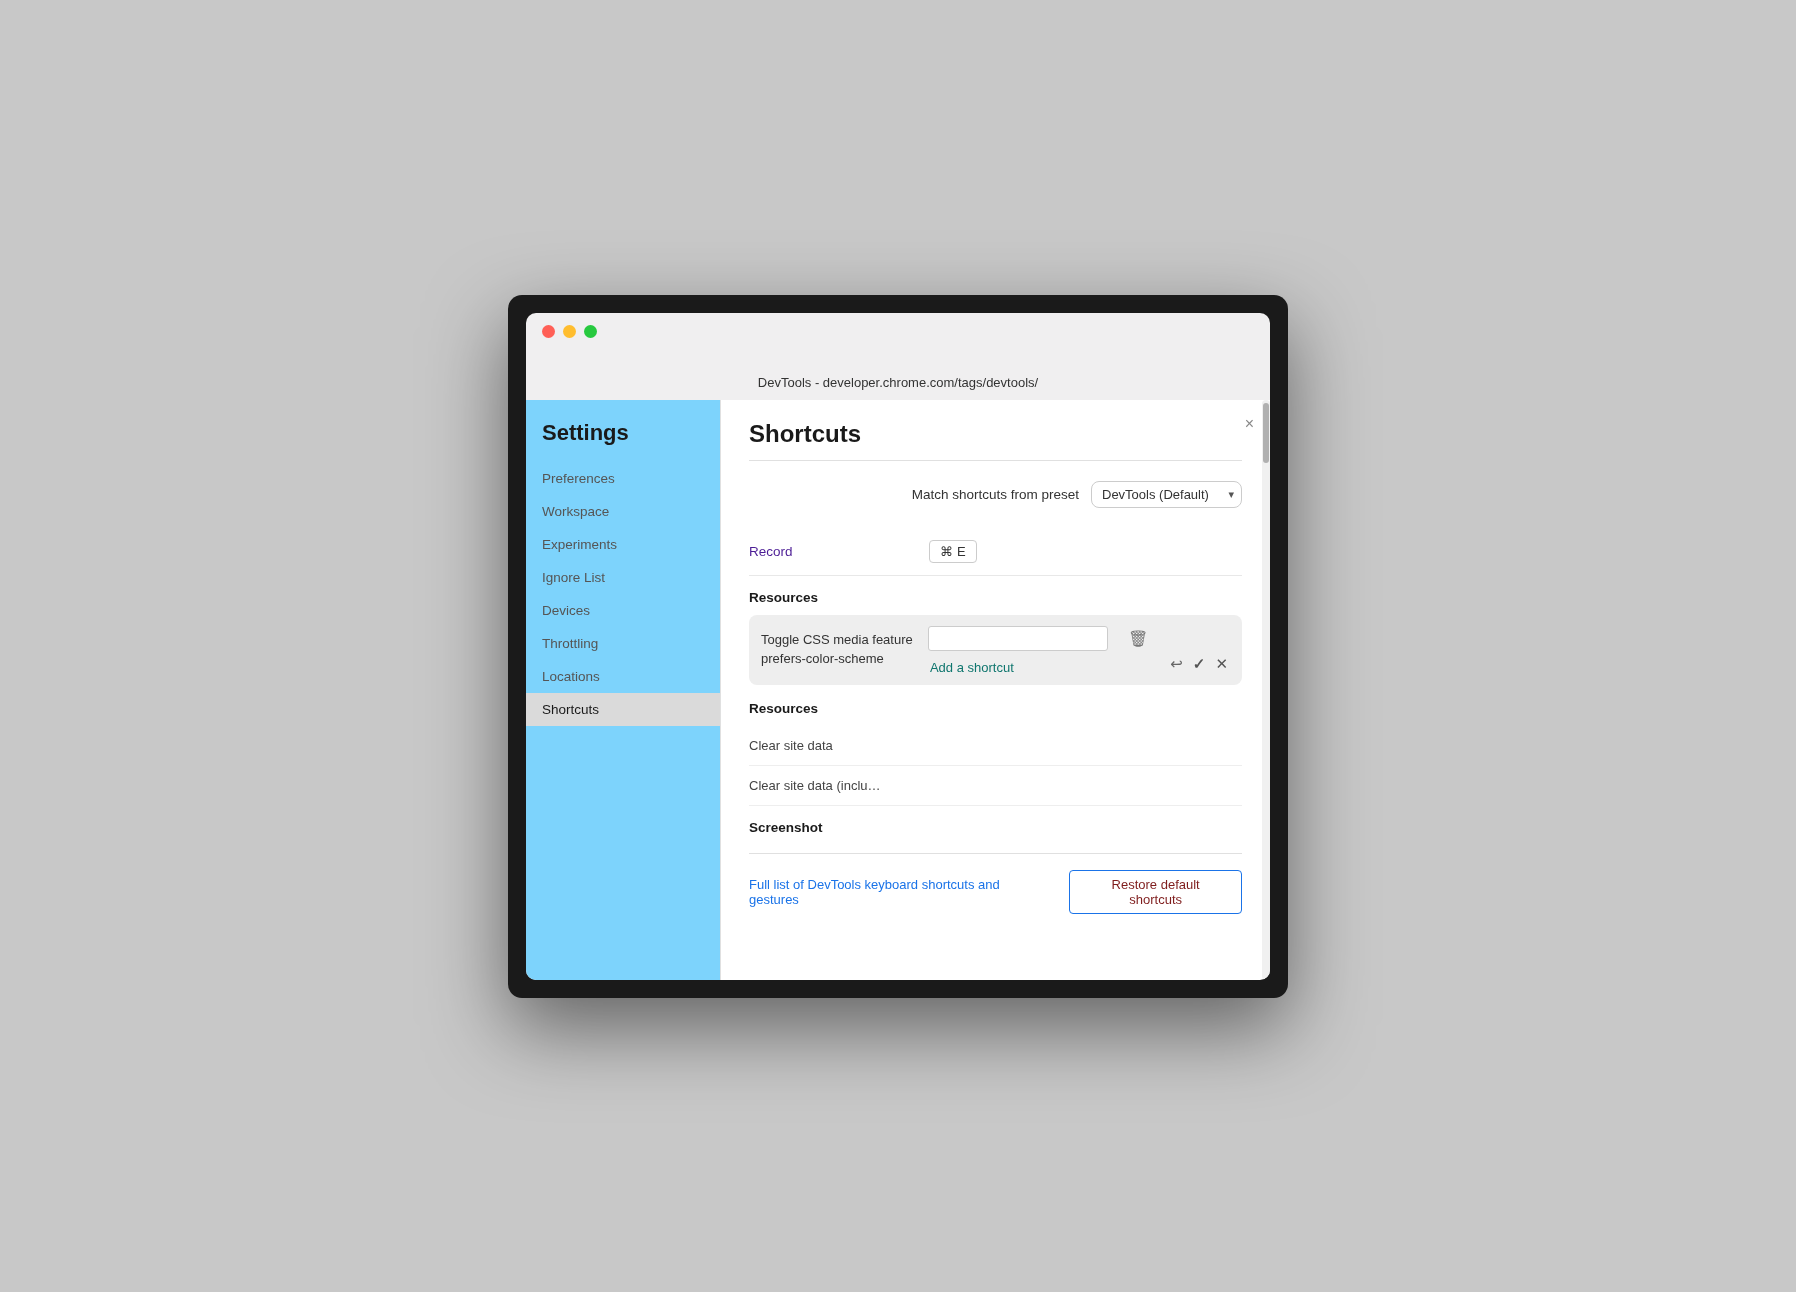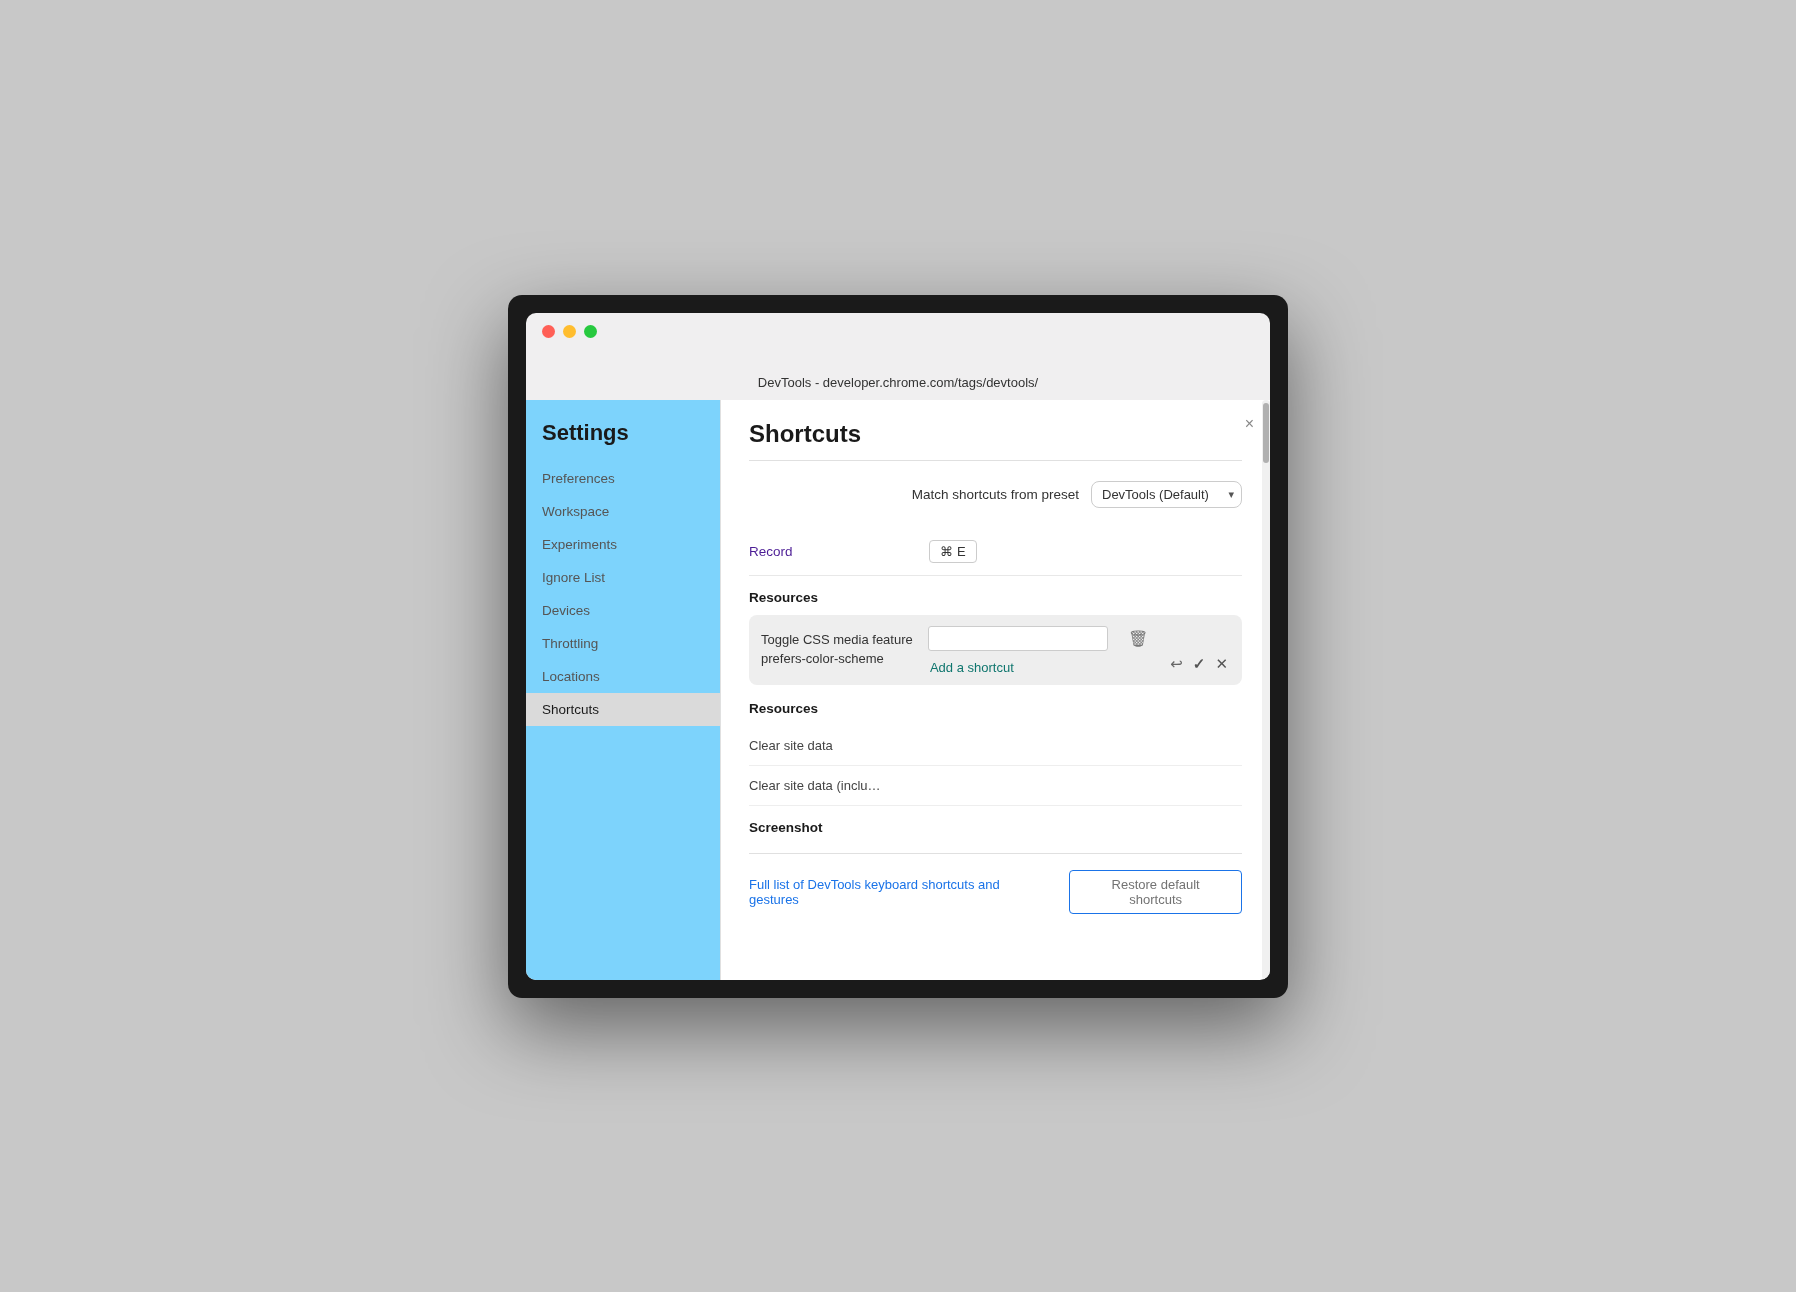--- a/index.html
+++ b/index.html
@@ -305,21 +305,21 @@
     .devtools-link {
       font-size: 13px;
       color: #1a73e8;
       text-decoration: none;
     }
 
     .restore-btn {
       padding: 6px 14px;
       border: 1px solid #1a73e8;
       border-radius: 4px;
-      color: #737373;
+      color: #7f1d1d;
       background: #fff;
       font-size: 13px;
       cursor: pointer;
       font-weight: 500;
     }
 
     
     .scrollbar-track {
       width: 8px;
       background: #f0f0f0;

